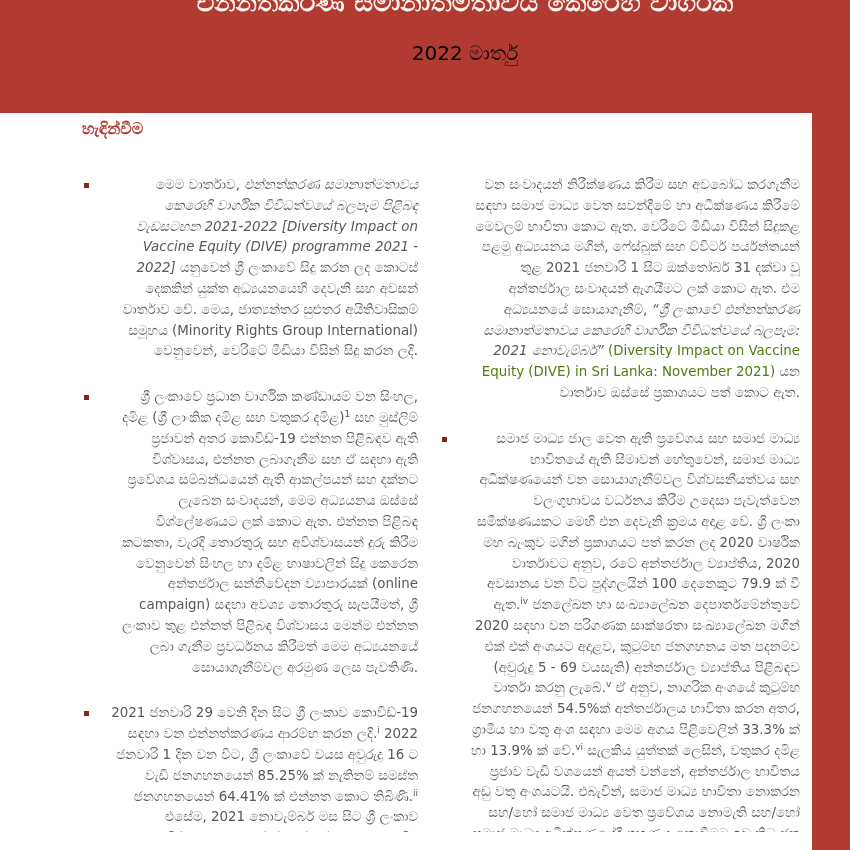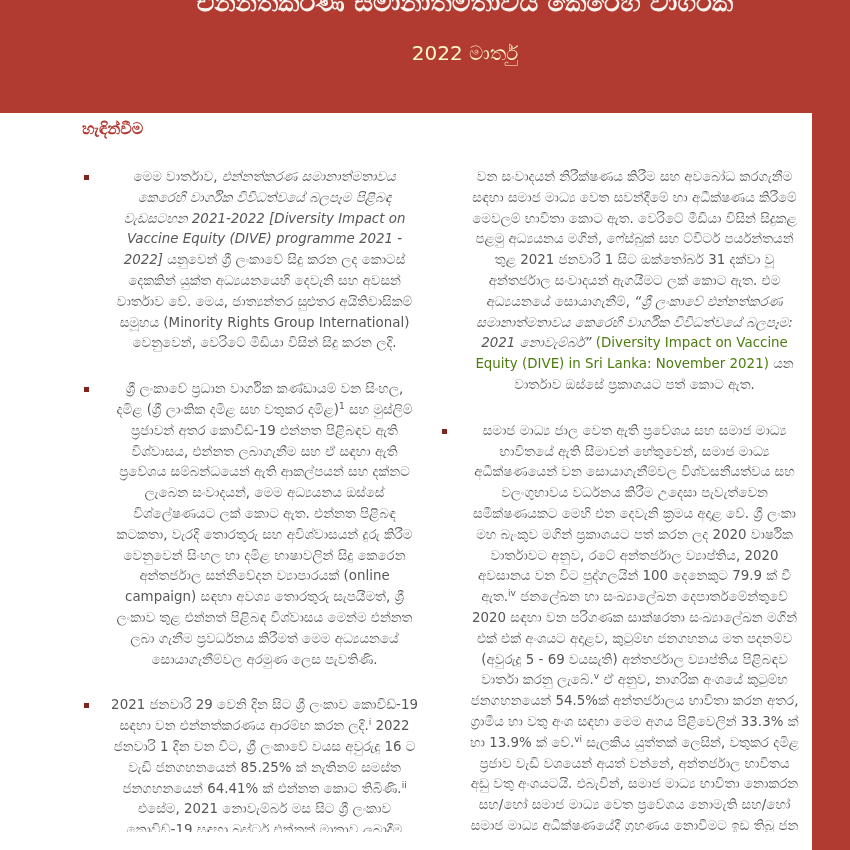--- a/index.html
+++ b/index.html
@@ -14,21 +14,21 @@
     background:#b13a31;overflow:hidden;z-index:2;text-align:center;
   }
   .header-inner{padding-left:80px;}
   .title{
     margin-top:-14px;
     color:#f8f2ec;font-weight:bold;font-size:26px;line-height:33px;
     letter-spacing:.2px;
   }
   .subtitle{
     margin-top:23px;
-    color:#fef9c3;font-size:20px;line-height:22px;font-weight:normal;
+    color:#000000;font-size:20px;line-height:22px;font-weight:normal;
   }
   
   .right-strip{
     position:absolute;top:113px;right:0;width:38px;height:737px;
     background:#b13a31;z-index:1;
   }
   
   .content{
     position:absolute;top:95px;left:0;width:812px;height:737px;
     box-sizing:border-box;padding:24px 12px 0 82px;overflow:hidden;
@@ -37,21 +37,21 @@
     color:#b13a31;font-weight:bold;font-size:16px;line-height:20px;
     margin:0 0 20px 0;
   }
   .cols{display:flex;flex-direction:row;}
   .col{box-sizing:border-box;}
   .col-left{width:338px;margin-right:22px;}
   .col-right{width:362px;}
   .para{
     position:relative;padding-left:29px;
     color:#57585a;font-size:13.4px;line-height:20.8px;
-    margin:8px 0 25px 0;text-align:center;
+    margin:16px 0 25px 0;text-align:right;
   }
   .marker{
     position:absolute;left:2px;top:8px;width:5px;height:5px;
     background:#7f241e;display:block;
   }
   .seg-normal{font-style:normal;}
   .seg-italic{font-style:italic;}
   .seg-link{color:#4d7c0f;text-decoration:none;cursor:pointer;}
   sup.seg-sup{font-size:9px;line-height:0;color:#57585a;}
 </style>

